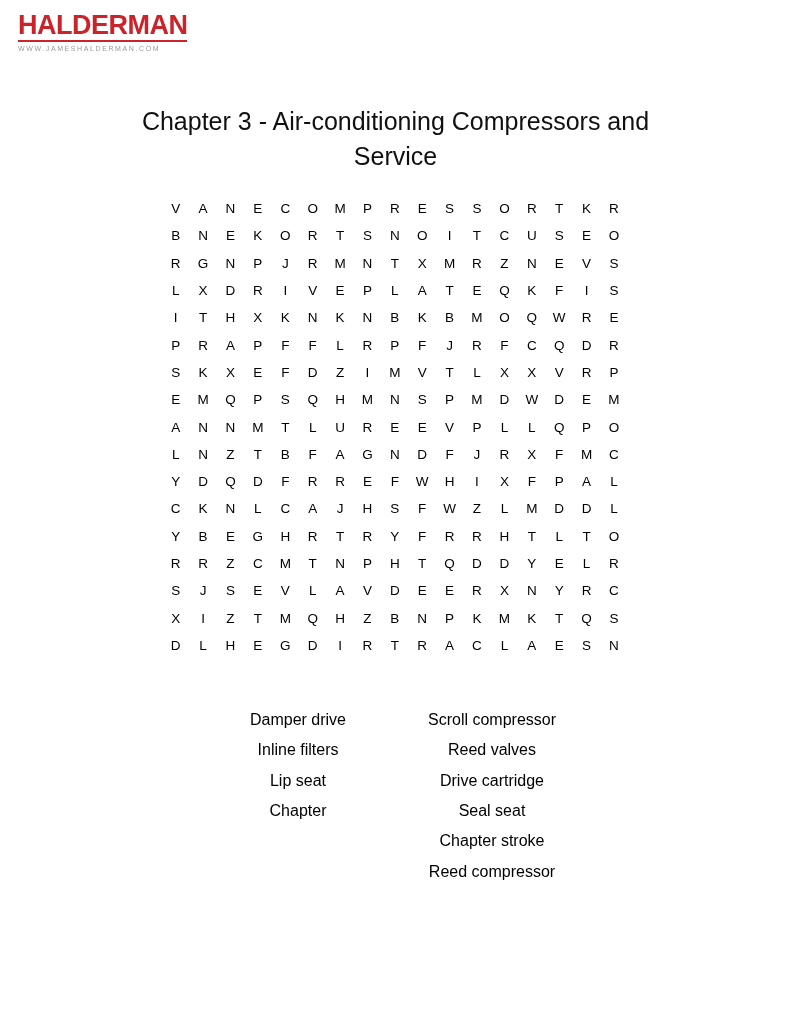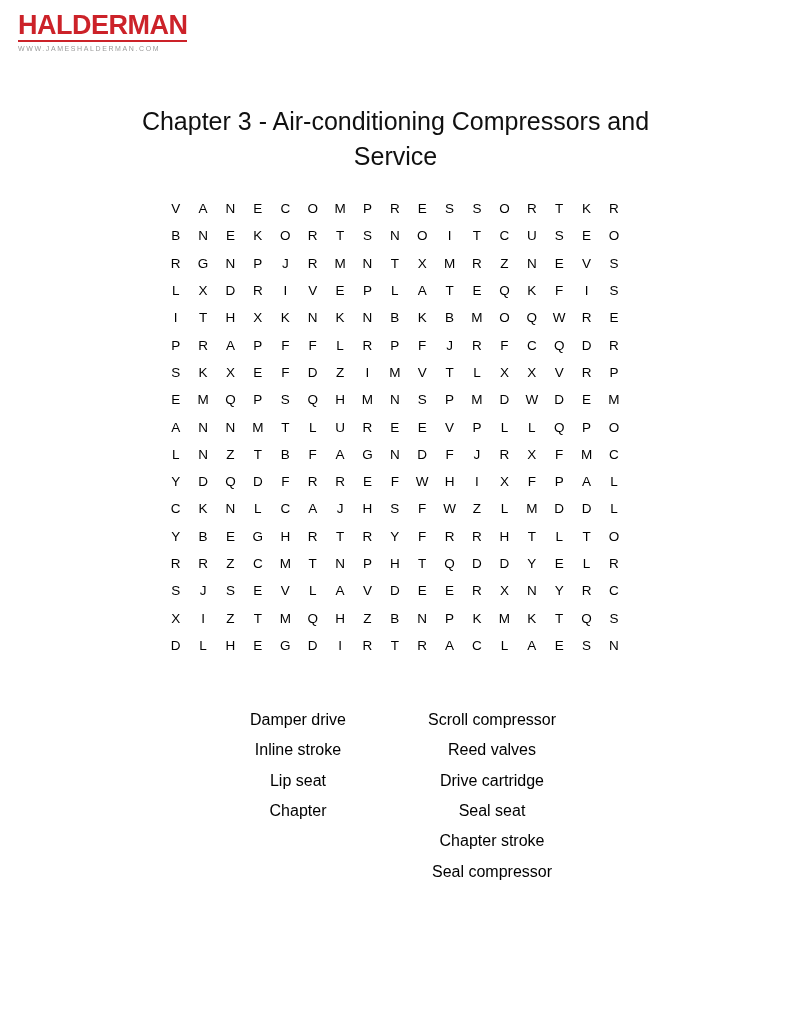--- a/index.html
+++ b/index.html
@@ -355,27 +355,27 @@
       <span class="cell">L</span>
       <span class="cell">A</span>
       <span class="cell">E</span>
       <span class="cell">S</span>
       <span class="cell">N</span>
     </div>
 
   <div class="words">
     <div class="words-col">
         <div class="word">Damper drive</div>
-        <div class="word">Inline stroke</div>
+        <div class="word">Inline filters</div>
         <div class="word">Lip seat</div>
         <div class="word">Chapter</div>
       </div>
     <div class="words-col">
         <div class="word">Scroll compressor</div>
         <div class="word">Reed valves</div>
         <div class="word">Drive cartridge</div>
         <div class="word">Seal seat</div>
         <div class="word">Chapter stroke</div>
-        <div class="word">Seal compressor</div>
+        <div class="word">Reed compressor</div>
       </div>
   </div>
 
 </div>
 
 </body></html>

